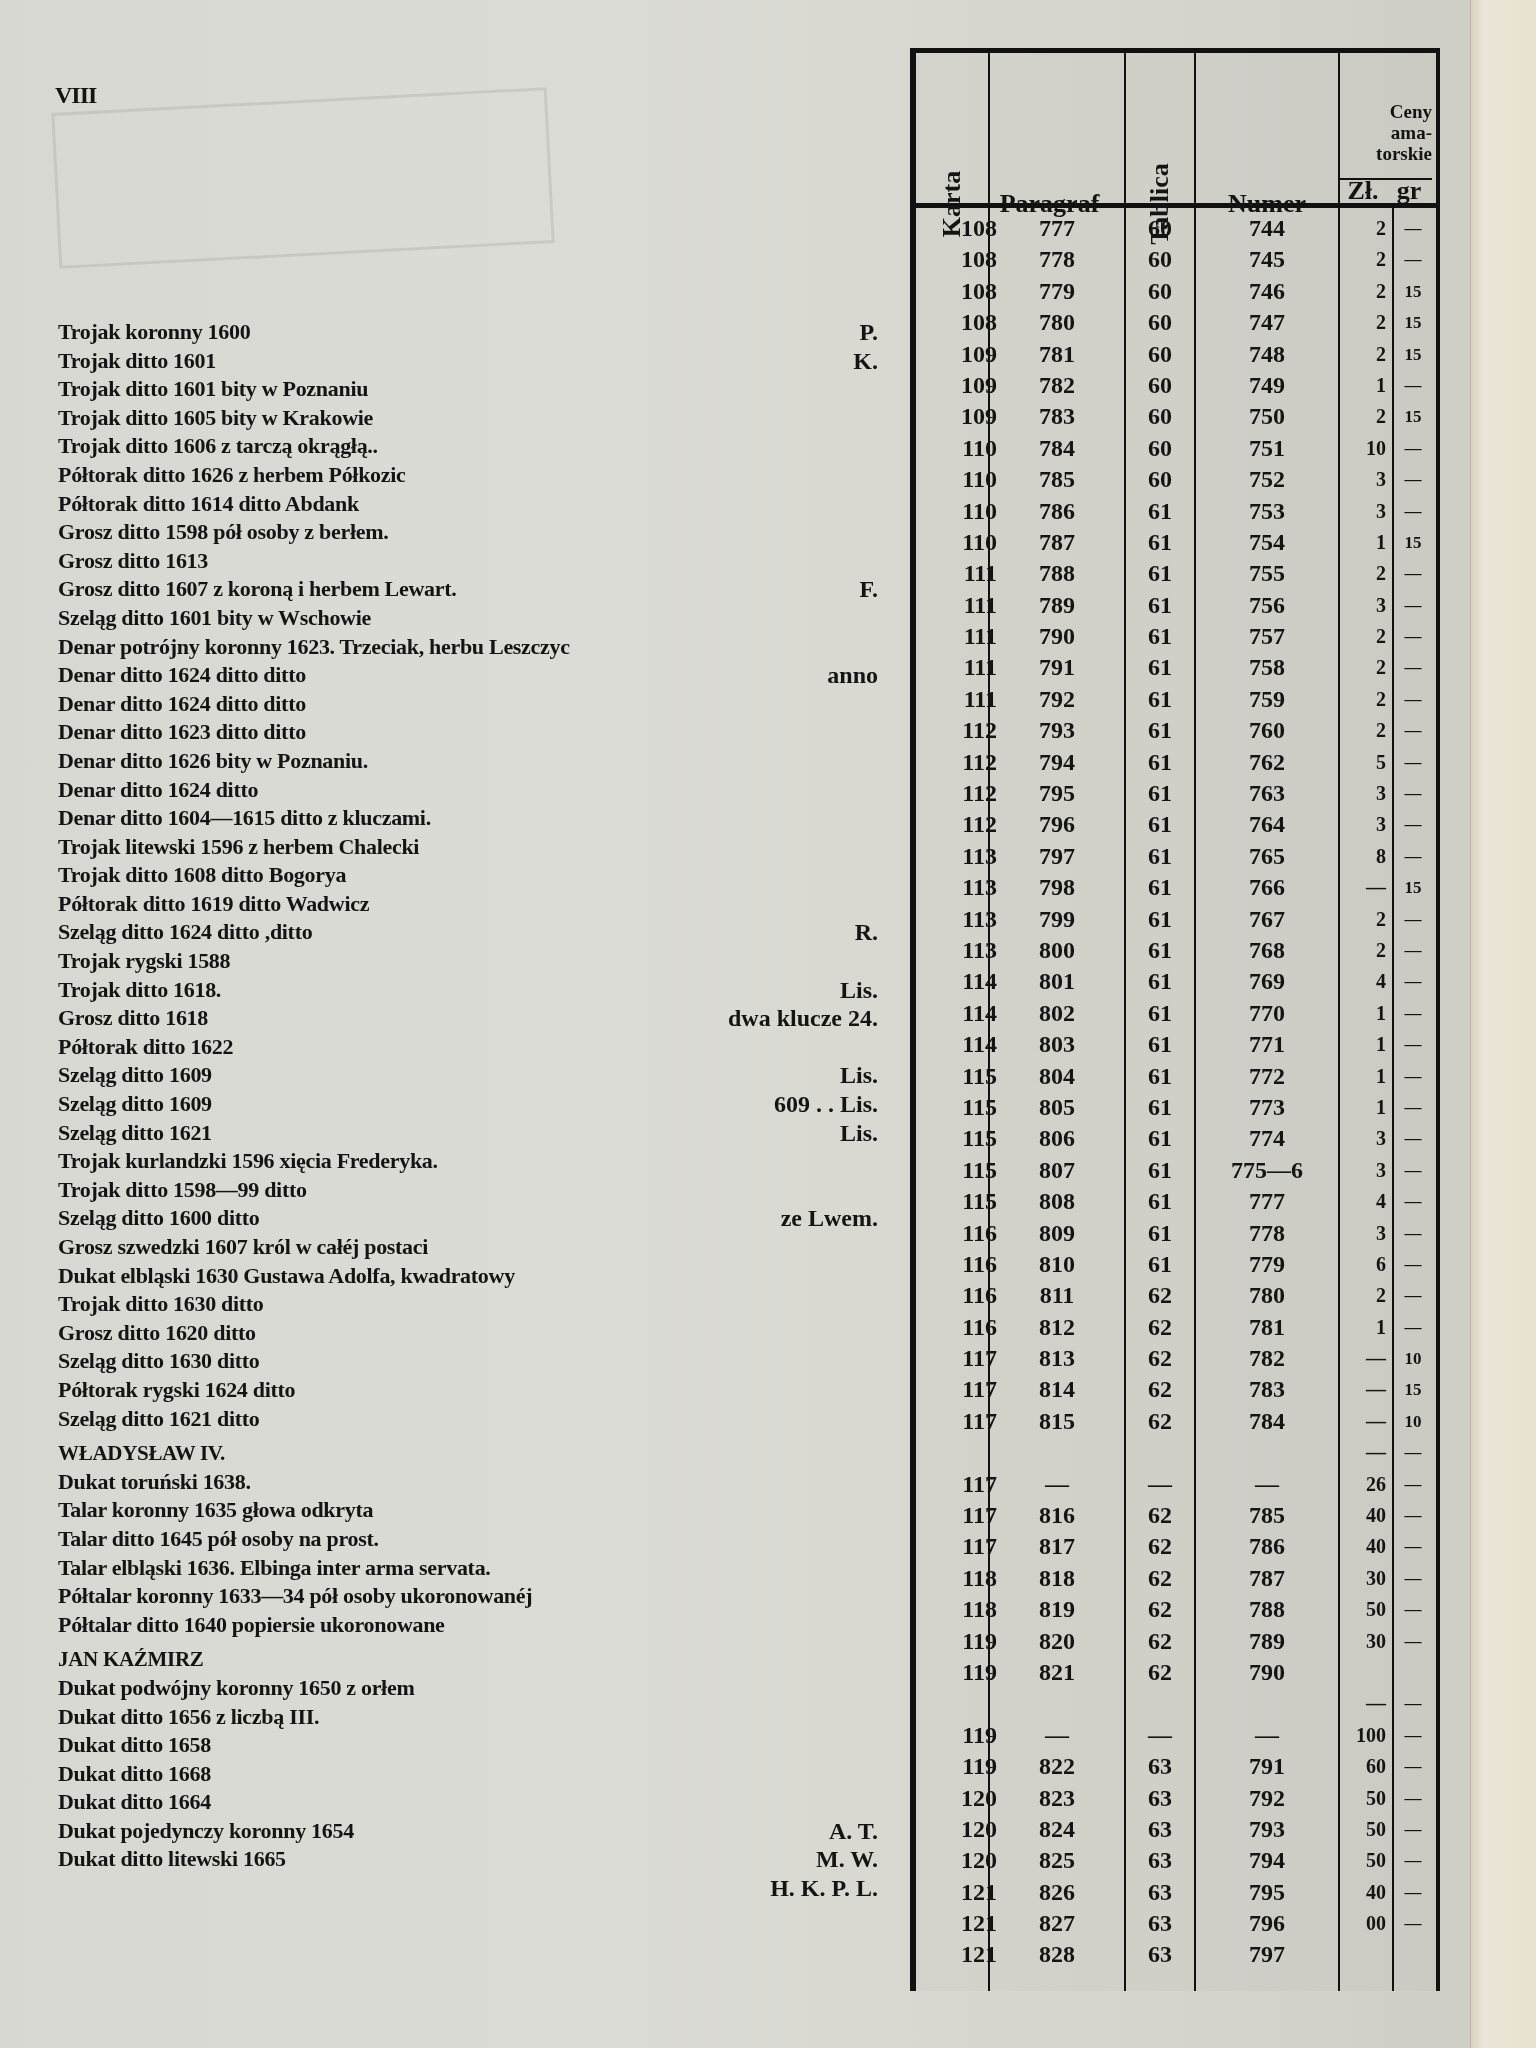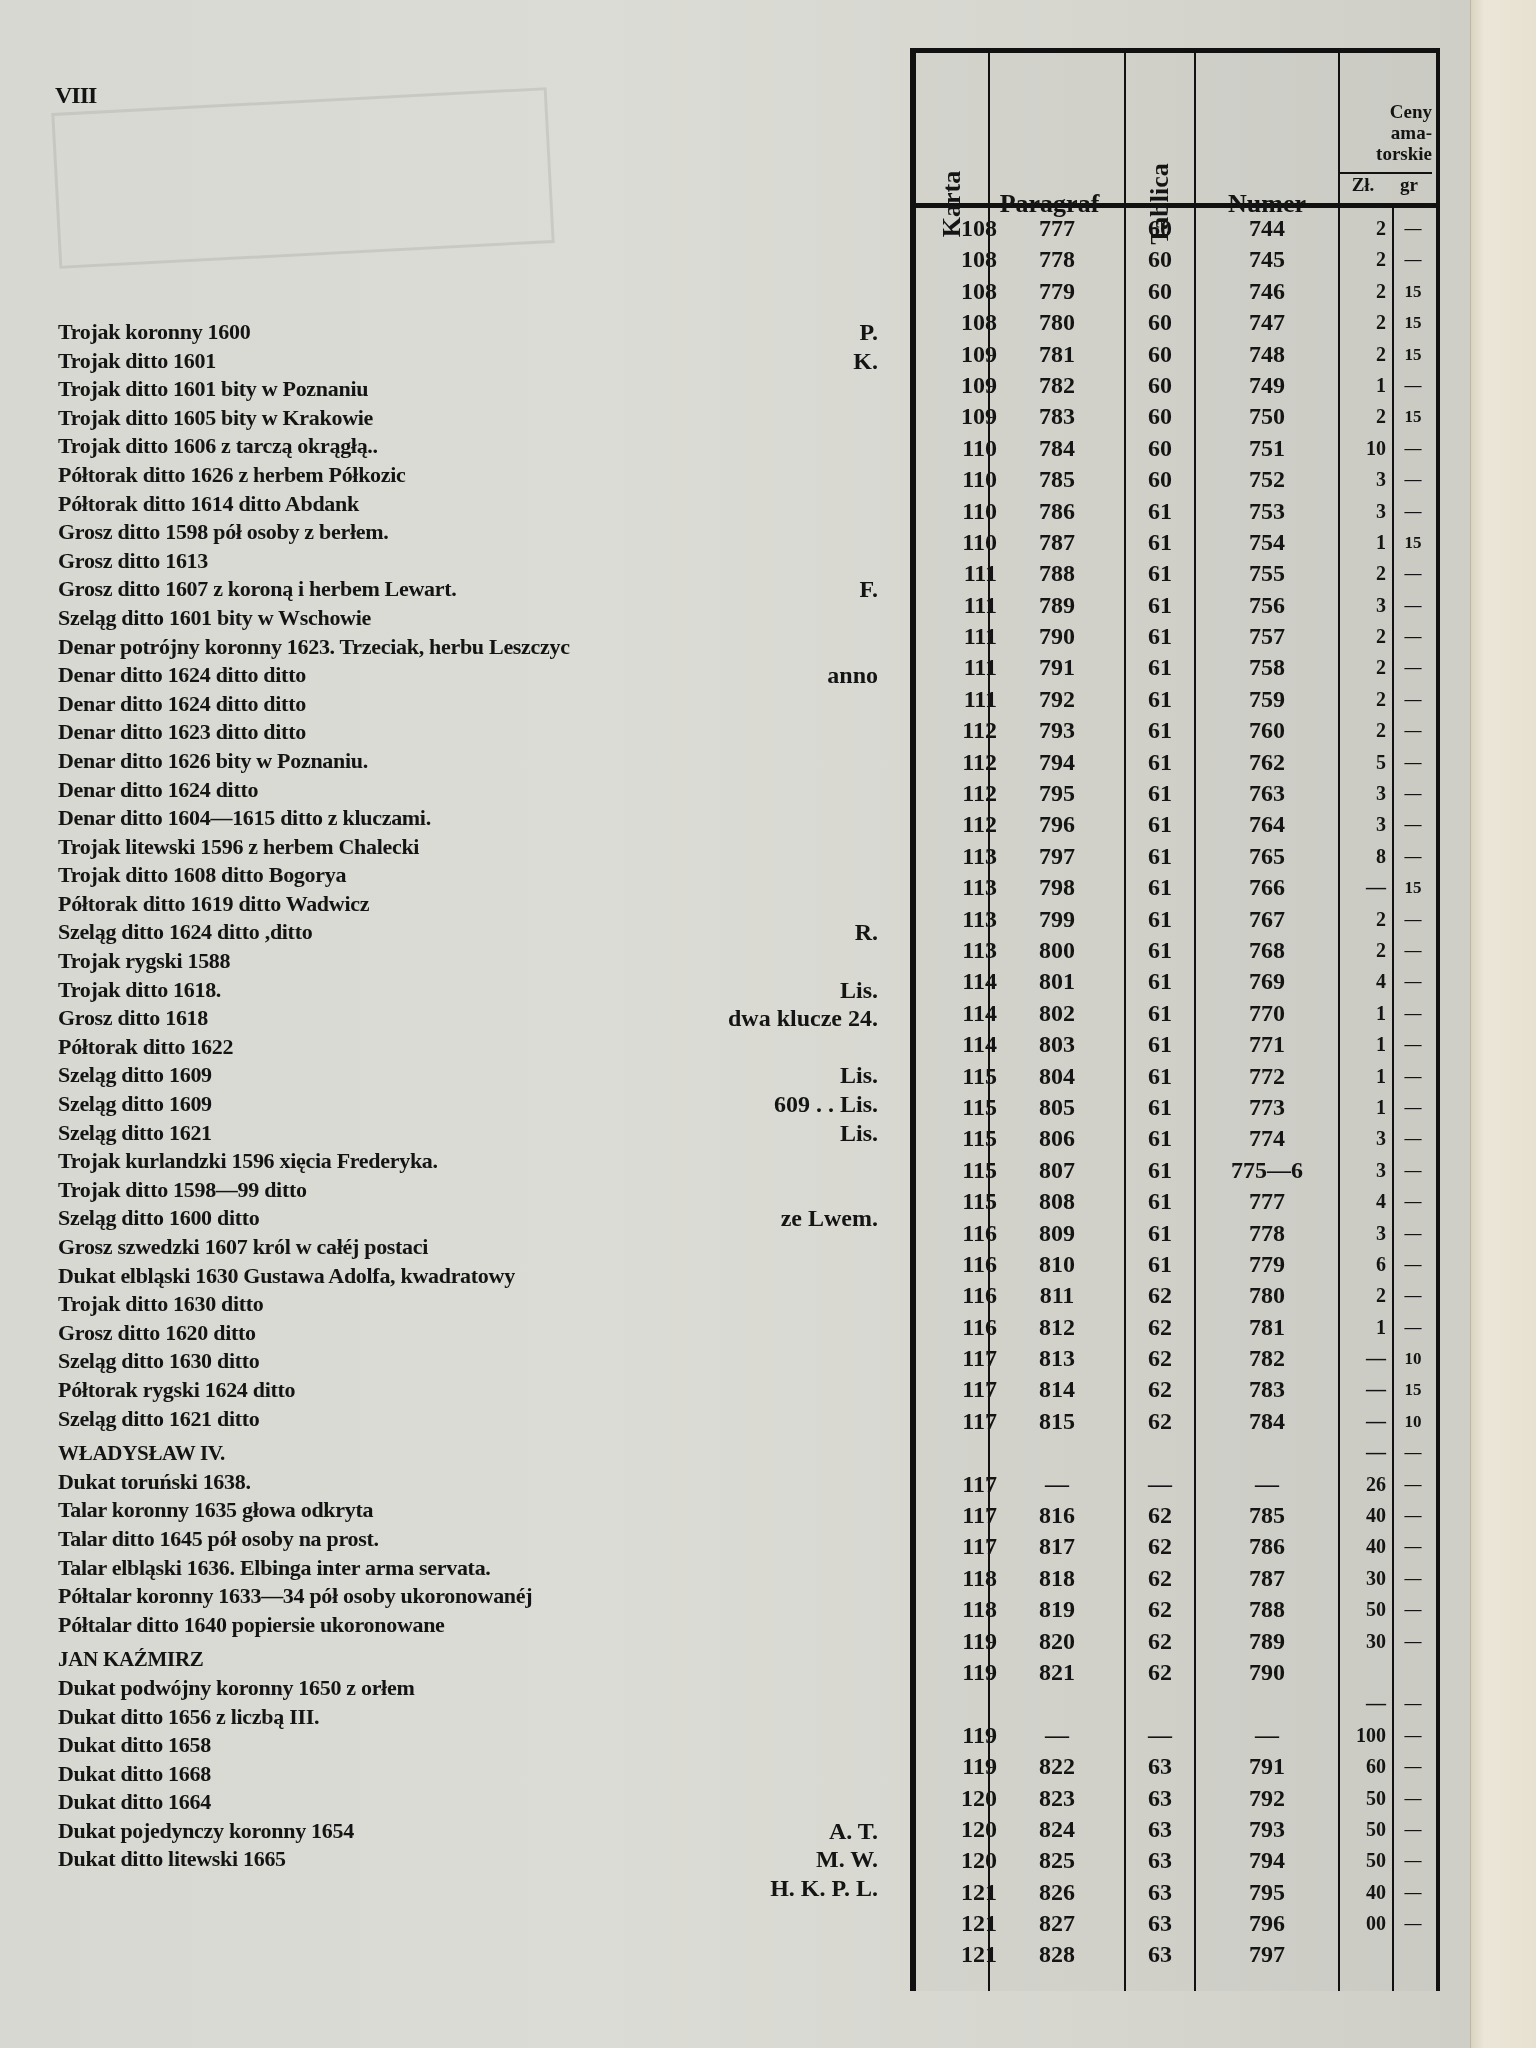--- a/index.html
+++ b/index.html
@@ -47,21 +47,21 @@
   .thead { position: absolute; left: 0; top: 0; width: 520px; height: 150px; border-bottom: 5px solid #111; }
   .th { position: absolute; top: 16px; height: 150px; font-weight: bold; display: flex; align-items: flex-end; justify-content: center; }
   .th.vert span { transform: rotate(-90deg); display: inline-block; font-size: 26px; white-space: nowrap; }
   .th.horiz { font-size: 26px; }
   .col-line { position: absolute; top: 0; bottom: 0; width: 2px; background: #111; }
   .th-karta { left: 0; width: 72px; }
   .th-para { left: 74px; width: 119px; border-radius: 32px; }
   .th-tabl { left: 210px; width: 68px; }
   .th-numer { left: 280px; width: 142px; }
   .th-ceny { left: 424px; width: 92px; flex-direction: column; font-size: 19px; line-height: 21px; text-align: center; justify-content: flex-start; padding-top: 32px; }
-  .th-ceny .sub { margin-top: 8px; border-top: 2px solid #111; width: 92px; display: flex; font-size: 19px; }
+  .th-ceny .sub { margin-top: 14px; border-top: 2px solid #111; width: 92px; display: flex; font-size: 26px; }
   .th-ceny .sub span { flex: 1; text-align: center; }
   .tbody { position: absolute; left: 0; top: 160px; width: 520px; }
   .trow { position: relative; height: 31.4px; line-height: 31.4px; font-size: 24px; font-weight: bold; }
   .trow span { position: absolute; top: 0; text-align: center; }
   .c-karta { left: 13px; width: 72px; text-align: right !important; padding-right: 4px; box-sizing: border-box; }
   .c-para { left: 74px; width: 134px; }
   .c-tabl { left: 210px; width: 68px; }
   .c-numer { left: 280px; width: 142px; }
   .c-zl { left: 424px; width: 50px; text-align: right !important; padding-right: 4px; box-sizing: border-box; font-size: 20px; }
   .c-gr { left: 478px; width: 38px; font-size: 17px; }

